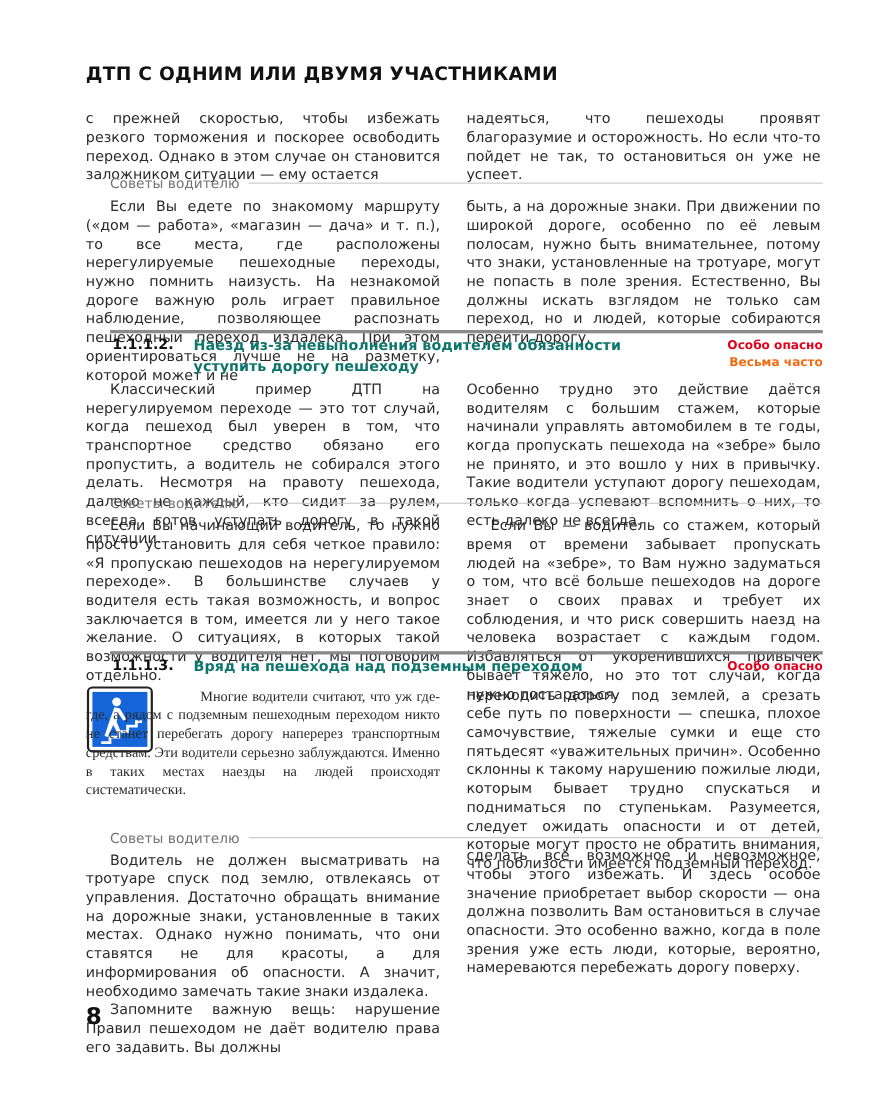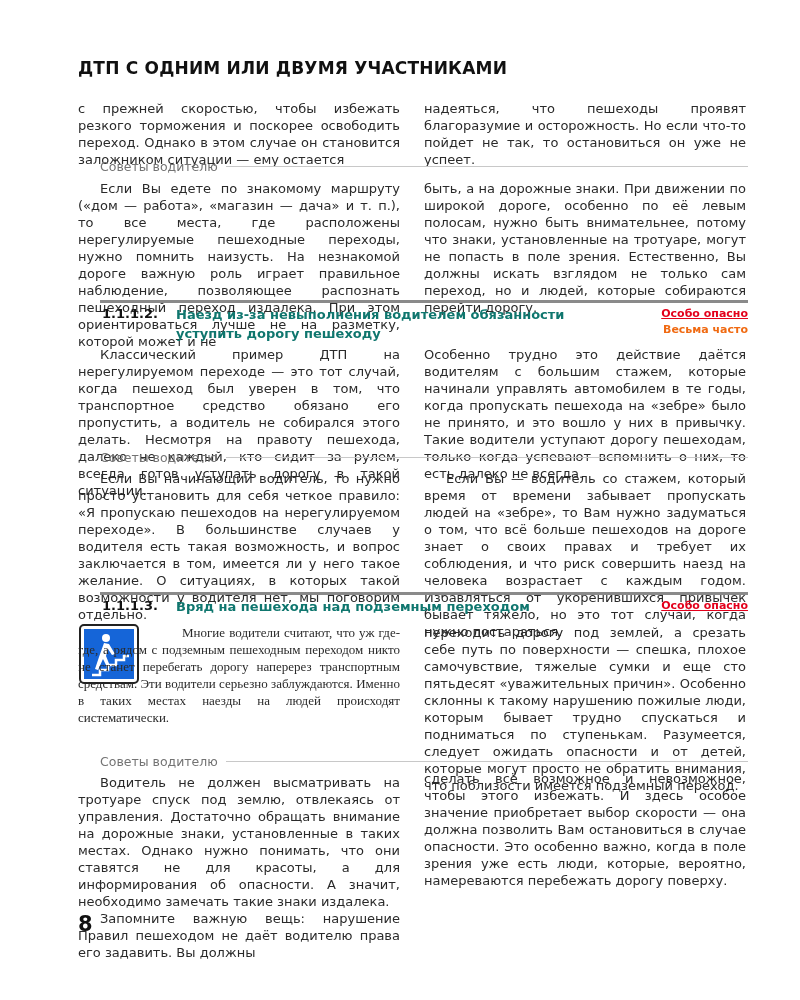--- a/index.html
+++ b/index.html
@@ -12,21 +12,21 @@
   .col p.indent { text-indent:22px; }
   .left { left:78px; }
   .right { left:424px; }
   .tips-head { position:absolute; left:78px; right:52px; height:18px; display:flex; align-items:center; }
   .tips-head .lbl { font-size:12.5px; font-weight:normal; color:#737373; padding-left:22px; padding-right:8px; white-space:nowrap; }
   .tips-head .rule { flex:1; height:1px; background:#c8c8c8; }
   .sec-rule { position:absolute; left:100px; width:648px; height:3px; background:#8a8a8a; }
   .sec-num { position:absolute; left:102px; font-size:13px; font-weight:bold; color:#111; }
   .sec-title { position:absolute; left:176px; width:420px; font-size:13px; font-weight:bold; color:#0f766e; line-height:19px; }
   .risk { position:absolute; right:52px; text-align:right; font-size:11px; font-weight:bold; line-height:16px; }
-  .risk .danger { color:#e3001b;text-decoration:underline; }
+  .risk .danger { color:#e3001b; }
   .risk .freq { color:#f06a12; }
   .sign { position:absolute; left:79px; top:624px; width:60px; height:60px; border:2px solid #222; border-radius:5px; background:#fff; box-sizing:border-box; padding:3px; }
   .sign .inner { width:100%; height:100%; background:#1565d8; }
   .page-num { position:absolute; left:78px; top:912px; font-size:21px; font-weight:bold; color:#111; }
 </style>
 </head>
 <body>
 
 <div class="abs running-head">ДТП С ОДНИМ ИЛИ ДВУМЯ УЧАСТНИКАМИ</div>
 

